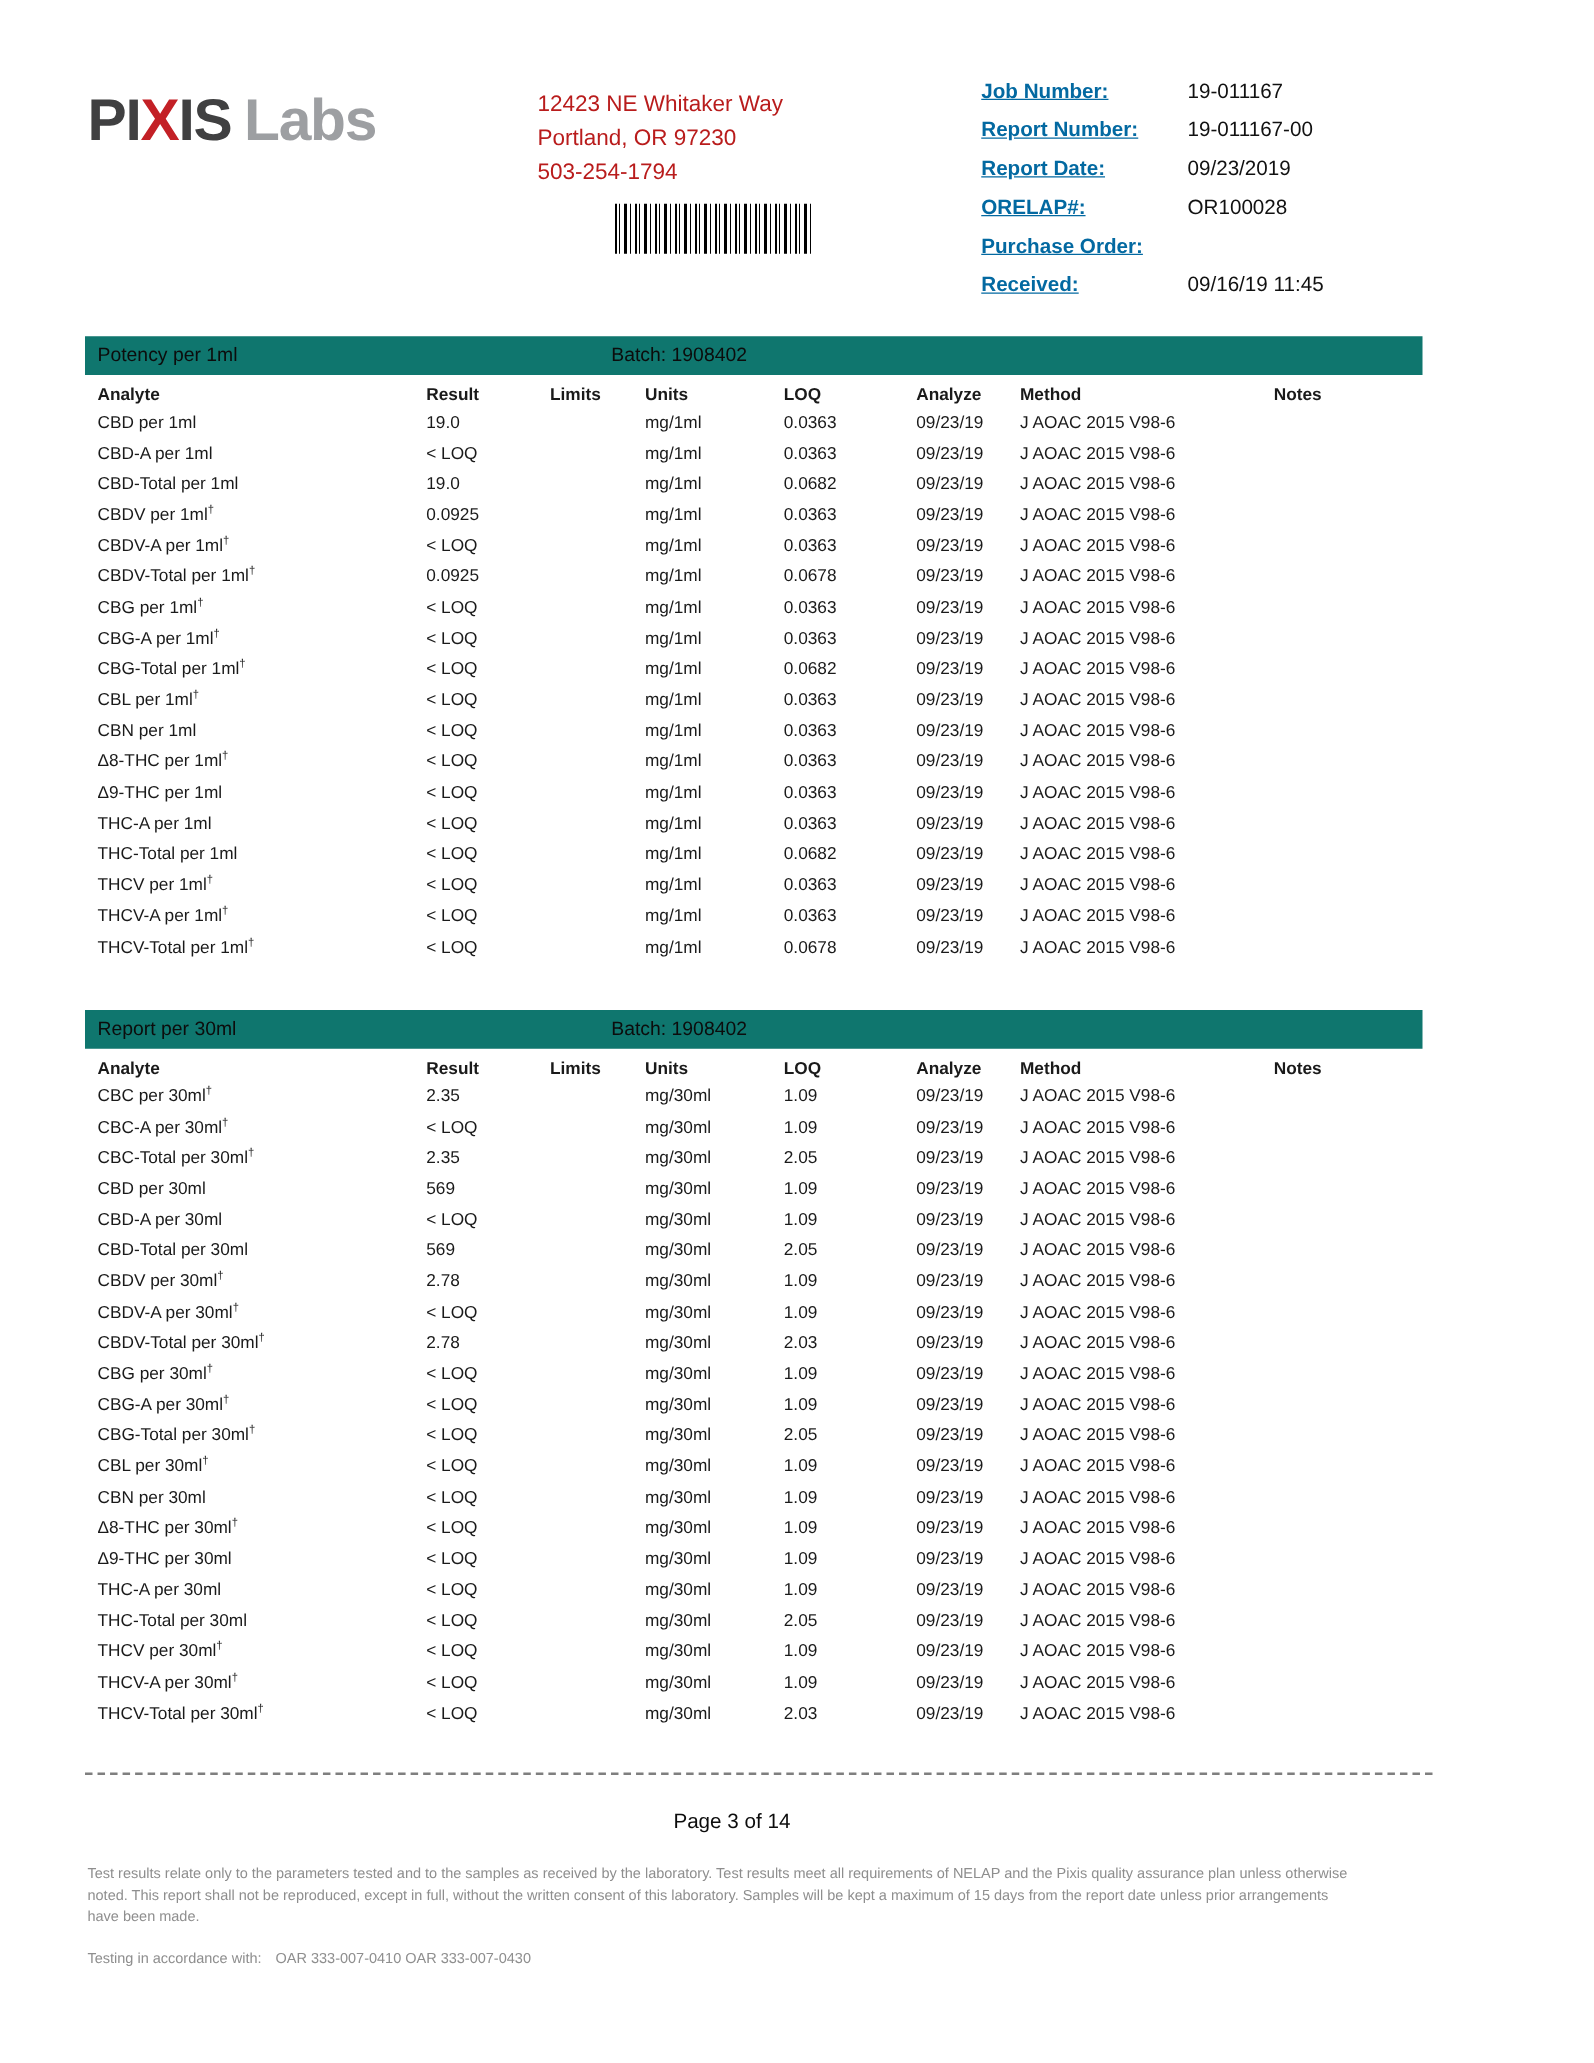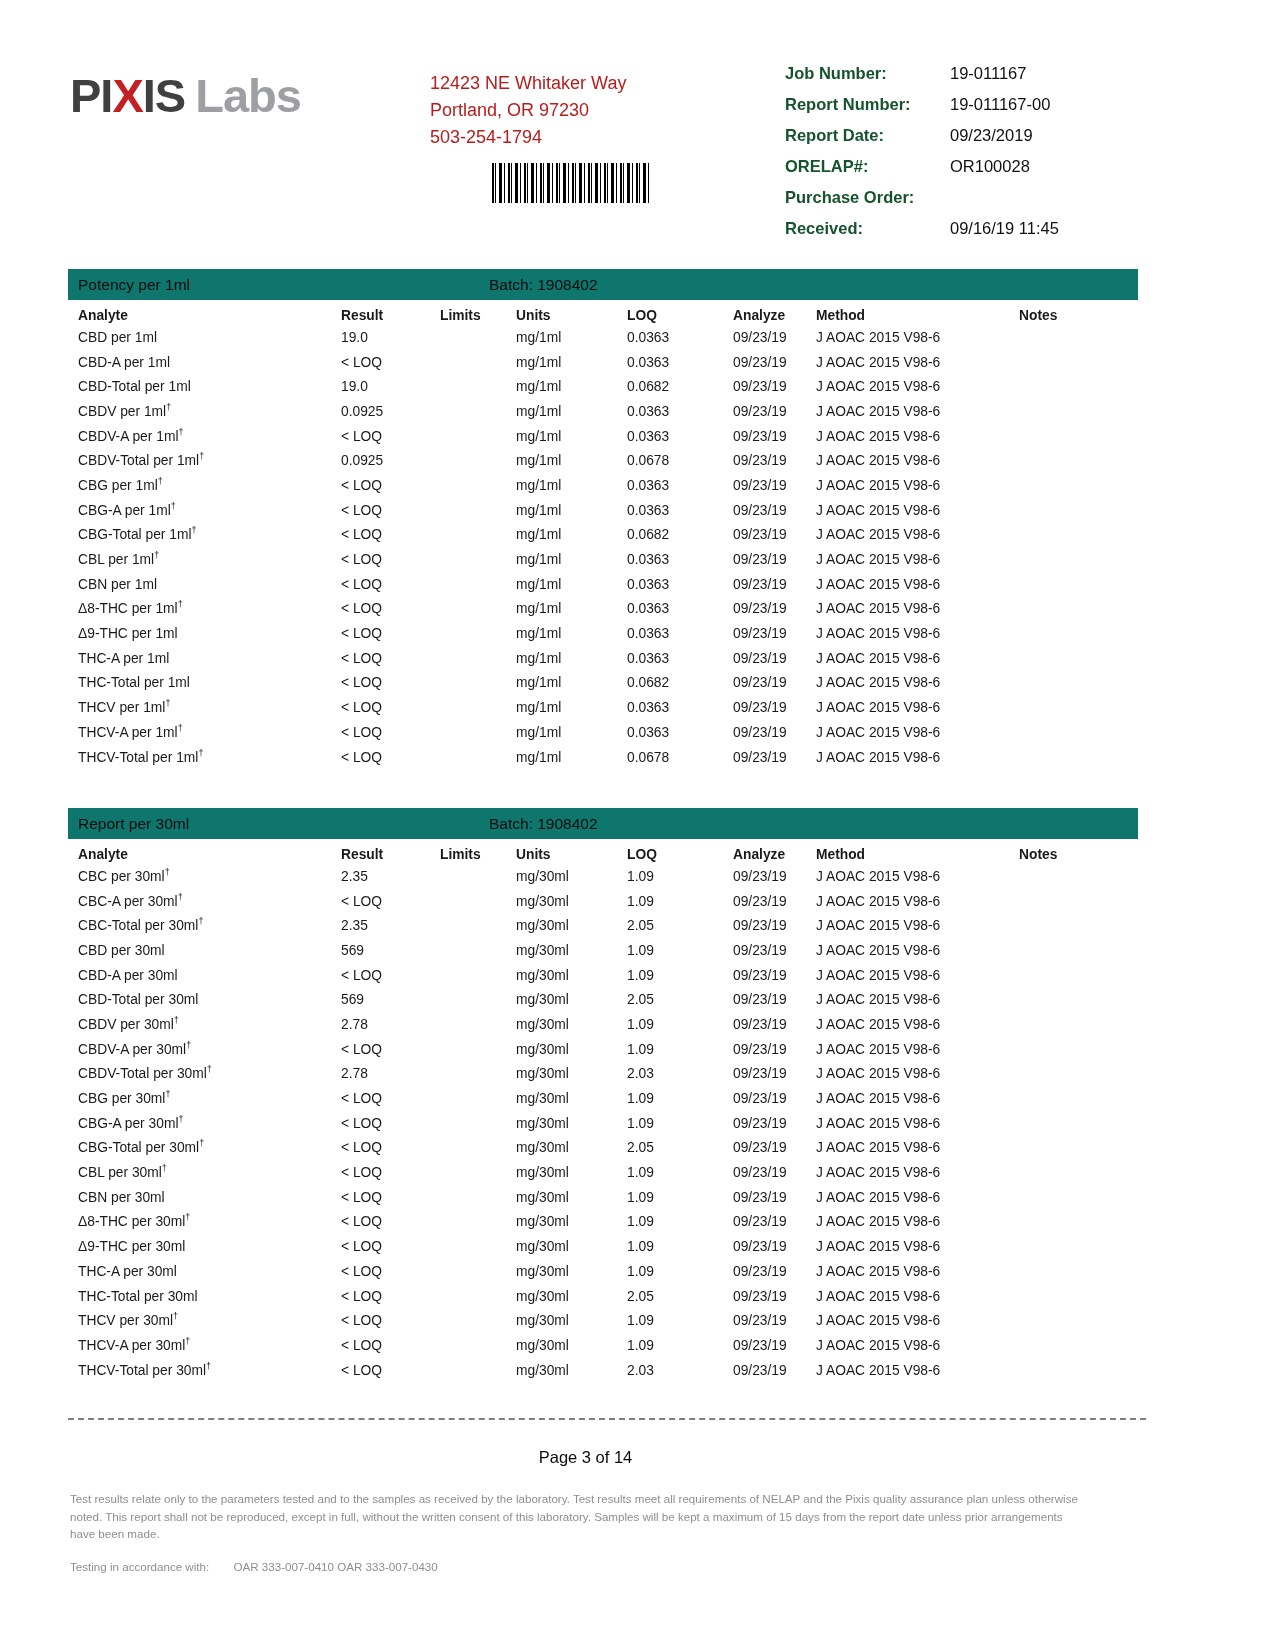--- a/index.html
+++ b/index.html
@@ -17,42 +17,42 @@
   .tagline{display:flex;align-items:center;gap:8px;margin-top:6px;}
   .tagline-text{font-size:19px;font-weight:bold;color:#3c3c3c;}
   .addr-block{position:absolute;left:430px;top:70px;width:290px;text-align:left;
     font-size:18px;line-height:27px;color:#b91c1c;}
   .barcode{position:absolute;left:492px;top:163px;width:160px;height:40px;
     background-image:repeating-linear-gradient(90deg,
       #000 0 2px,#fff 2px 3px,#000 3px 4px,#fff 4px 7px,
       #000 7px 10px,#fff 10px 12px,#000 12px 13px,#fff 13px 16px);}
   .info-block{position:absolute;left:785px;top:64px;display:grid;
     grid-template-columns:165px auto;grid-auto-rows:31px;font-size:16.5px;}
-  .info-label{font-weight:bold;color:#14532d;}
+  .info-label{font-weight:bold;color:#0369a1;text-decoration:underline;}
   .info-value{color:#111;}
   
   .tbl{position:absolute;left:68px;width:1070px;}
   .tbl-1{top:269px;} .tbl-2{top:808px;}
   .tbl-bar{position:relative;height:31px;background:#0f766e;line-height:31px;font-size:15.5px;color:#0c0c0c;}
   .tbl-title{padding-left:10px;}
   .tbl-batch{position:absolute;left:421px;top:0;}
   .trow{display:grid;grid-template-columns:273px 99px 76px 111px 106px 83px 203px auto;
     height:24.7px;align-items:center;font-size:13.8px;}
   .thead{margin-top:5px;font-weight:bold;height:20px;}
   .tbody{margin-top:0;}
   .tcell{white-space:nowrap;overflow:visible;}
   .c-analyte{padding-left:10px;}
   sup{font-size:9px;line-height:0;}
   
   .dash-sep{position:absolute;left:68px;top:1418px;width:1078px;border-top:2px dashed #7f7f7f;}
   .page-num{position:absolute;left:68px;top:1448px;width:1035px;text-align:center;font-size:16.5px;color:#0c0c0c;}
   .disclaimer{position:absolute;left:70px;top:1490px;width:1015px;font-size:11.6px;
     line-height:17.5px;color:#8e8e8e;}
   .accordance{position:absolute;left:70px;top:1560px;font-size:11.6px;color:#8e8e8e;}
-  .accordance .val{margin-left:21px;}
+  .accordance .val{margin-left:8px;}
 </style>
 </head>
 <body>
 
 <div class="logo-block">
   <div class="logo-line"><span class="logo-dark">PI</span><span class="logo-red">X</span><span class="logo-dark">IS</span><span class="logo-gray">Labs</span></div>
 </div>
 
 <div class="addr-block">
   <div>12423 NE Whitaker Way</div>

